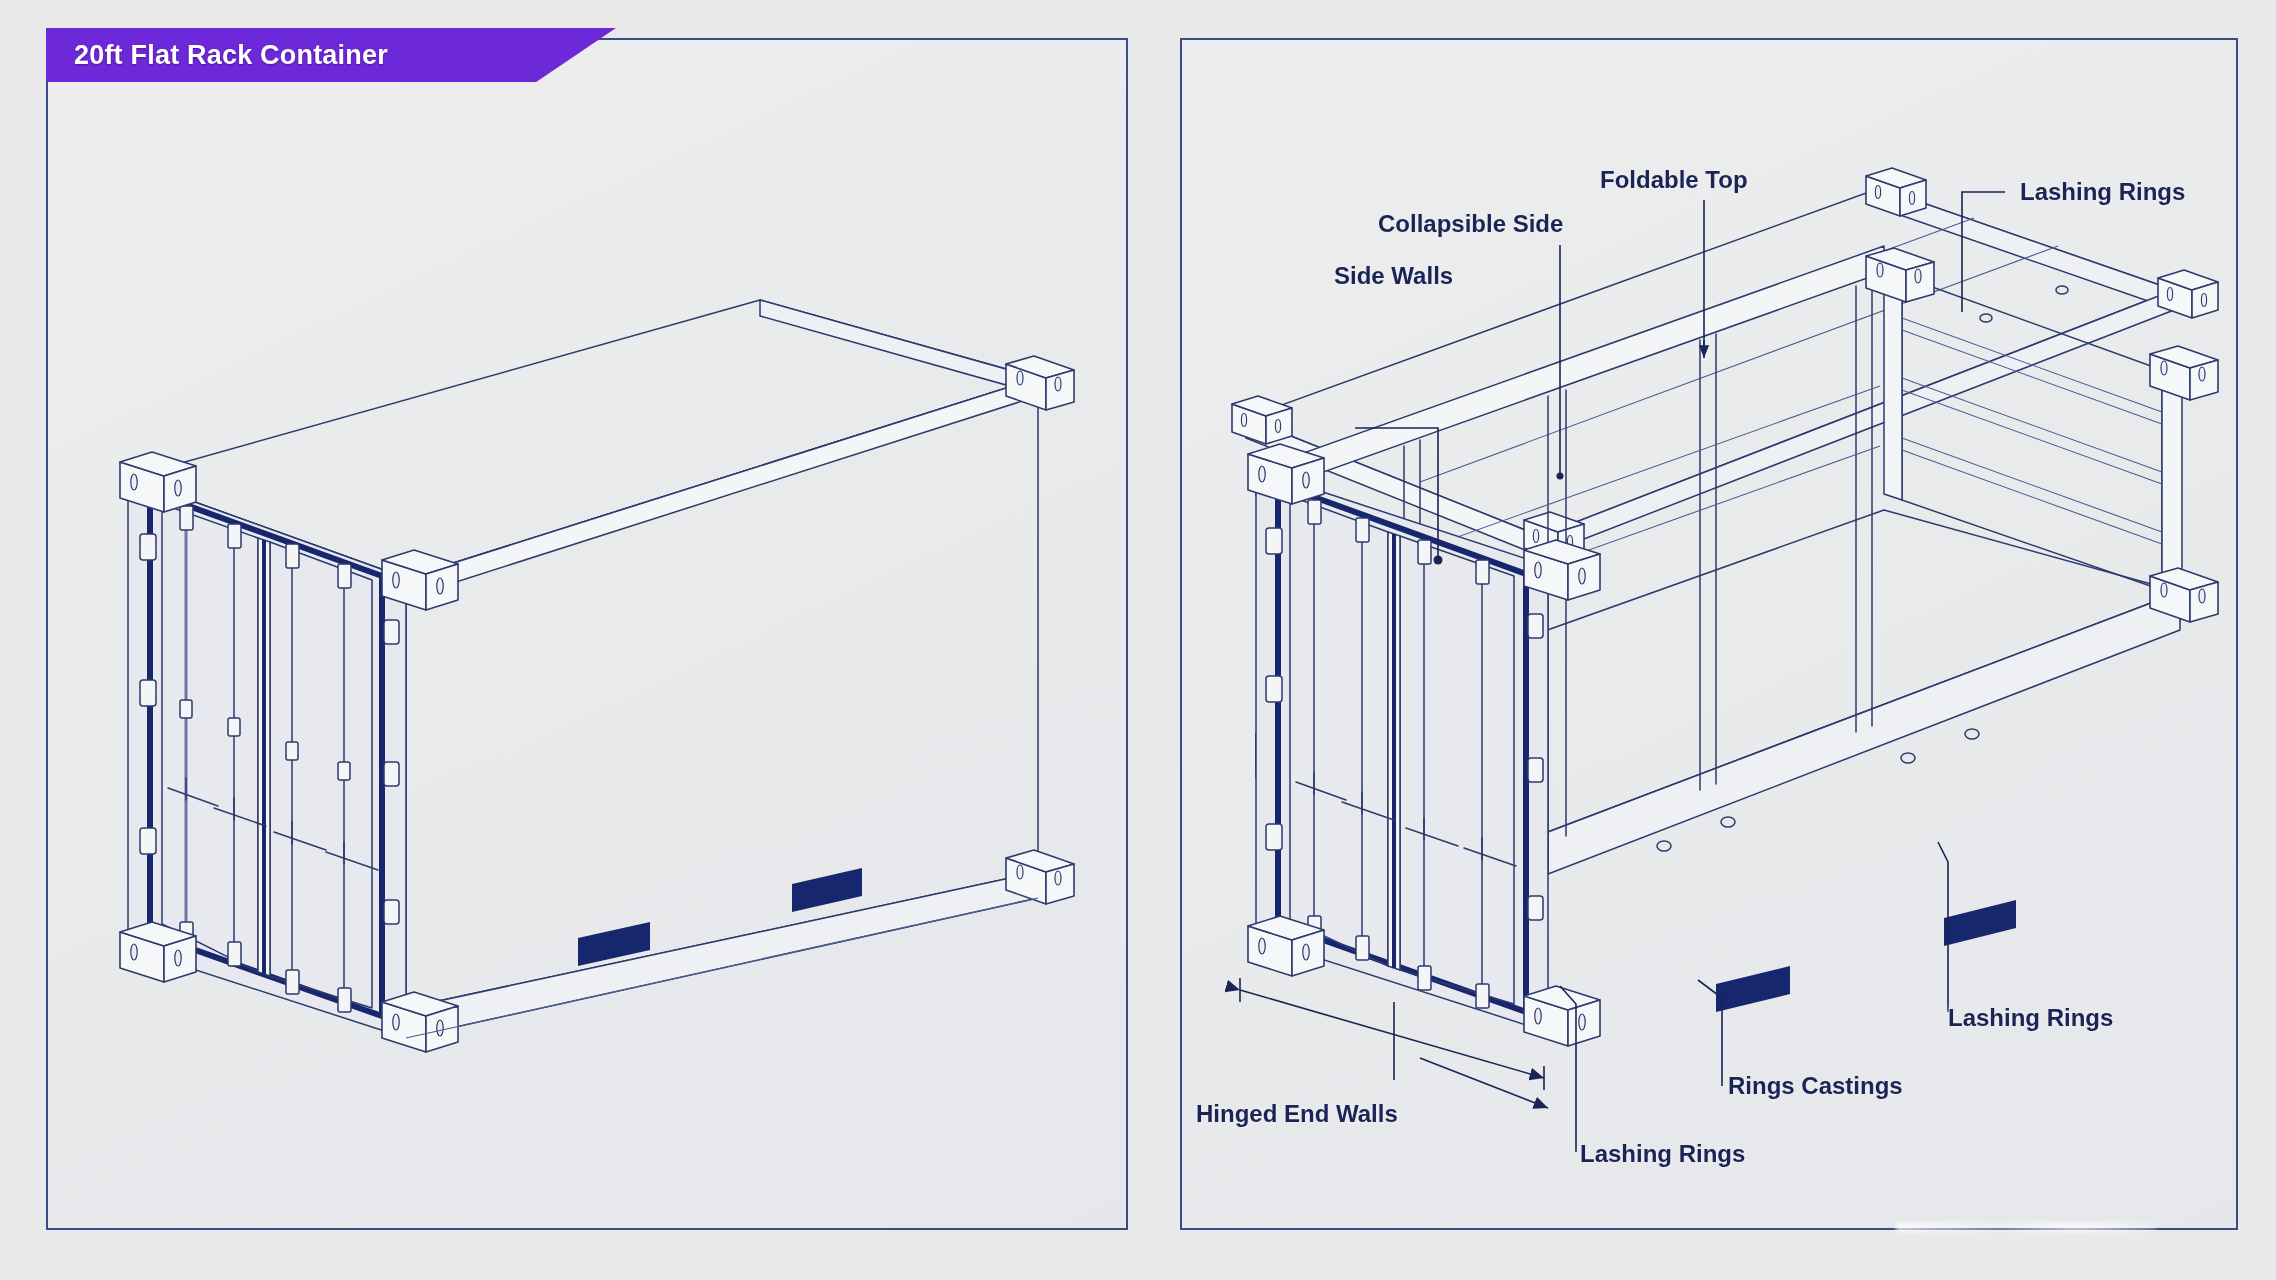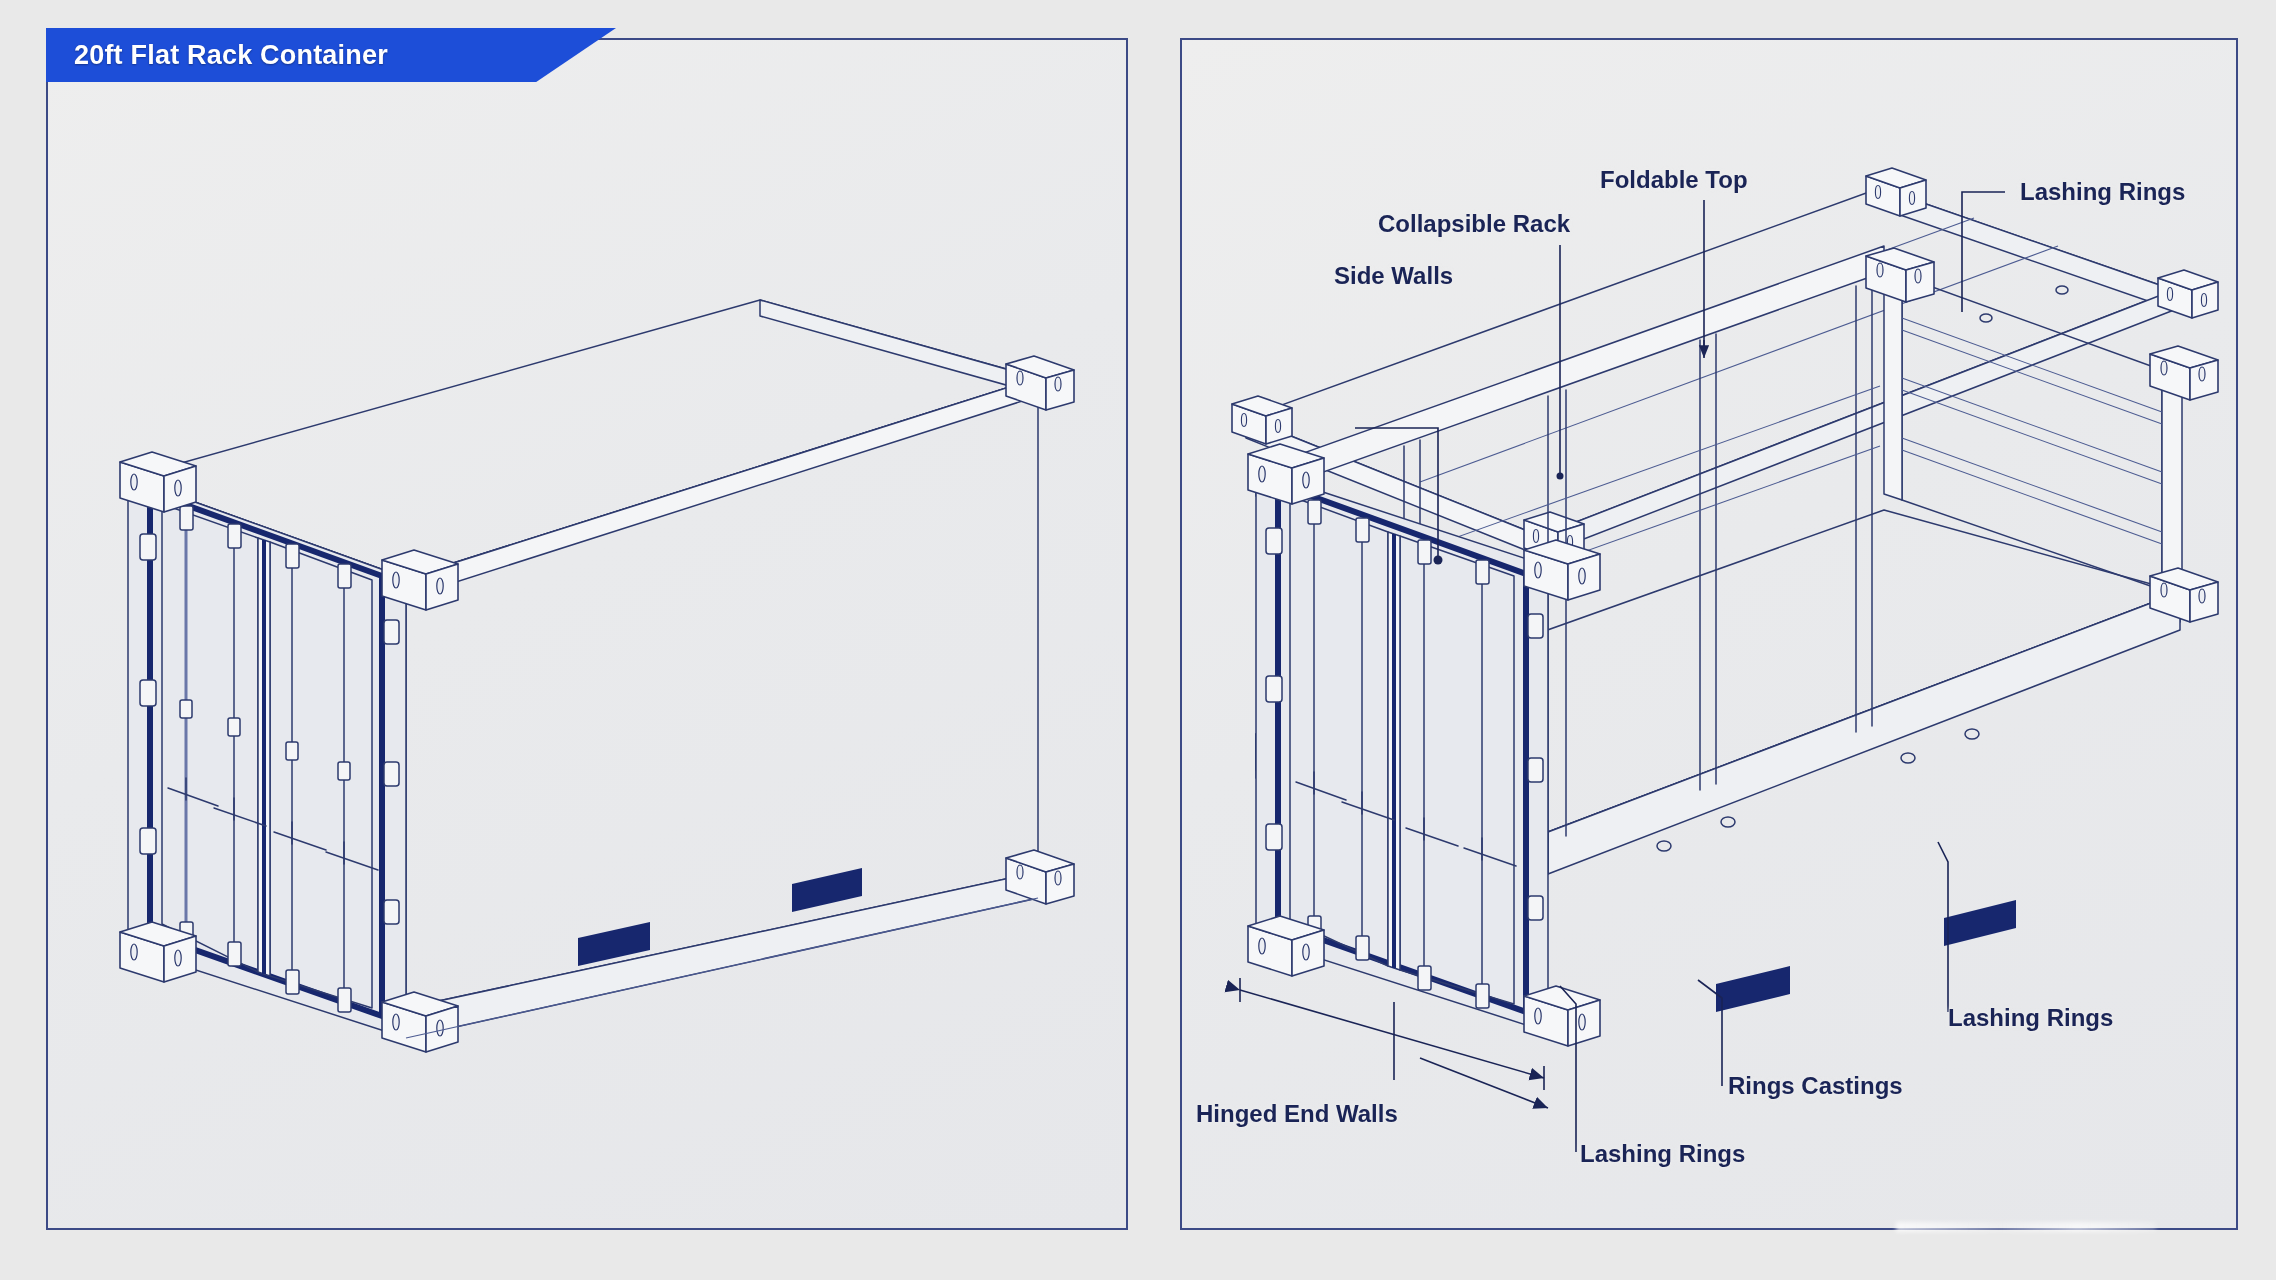--- a/index.html
+++ b/index.html
@@ -20,21 +20,21 @@
     background:linear-gradient(155deg,#eeeeee 0%, #e9eaec 45%, #e6e7ea 100%);
     border:2px solid #3c4a86;
     box-sizing:border-box;
   }
   .panel.left{left:46px;width:1082px;}
   .panel.right{left:1180px;width:1058px;}
 
   
   .banner{
     position:absolute;top:28px;height:54px;
-    background:#1d4ed8;
+    background:#6d28d9;
     color:#ffffff;
     display:flex;align-items:center;
     padding-left:28px;
     box-sizing:border-box;
     font-size:27px;font-weight:bold;
     letter-spacing:.2px;
     white-space:nowrap;
     text-shadow:0 1px 2px rgba(0,0,0,.35);
     z-index:6;
   }
@@ -458,21 +458,21 @@
   </svg>
 
   <div class="watermark"></div>
 
   <div class="banner left">
     <span>20ft Flat Rack Container</span>
   </div>
 
   <div class="lbl" style="left:1334px;top:262px;">Side Walls</div>
 
-  <div class="lbl" style="left:1378px;top:210px;">Collapsible Rack</div>
+  <div class="lbl" style="left:1378px;top:210px;">Collapsible Side</div>
 
   <div class="lbl" style="left:1600px;top:166px;">Foldable Top</div>
 
   <div class="lbl" style="left:2020px;top:178px;">Lashing Rings</div>
 
   <div class="lbl" style="left:1948px;top:1004px;">Lashing Rings</div>
 
   <div class="lbl" style="left:1728px;top:1072px;">Rings Castings</div>
 
   <div class="lbl" style="left:1580px;top:1140px;">Lashing Rings</div>

